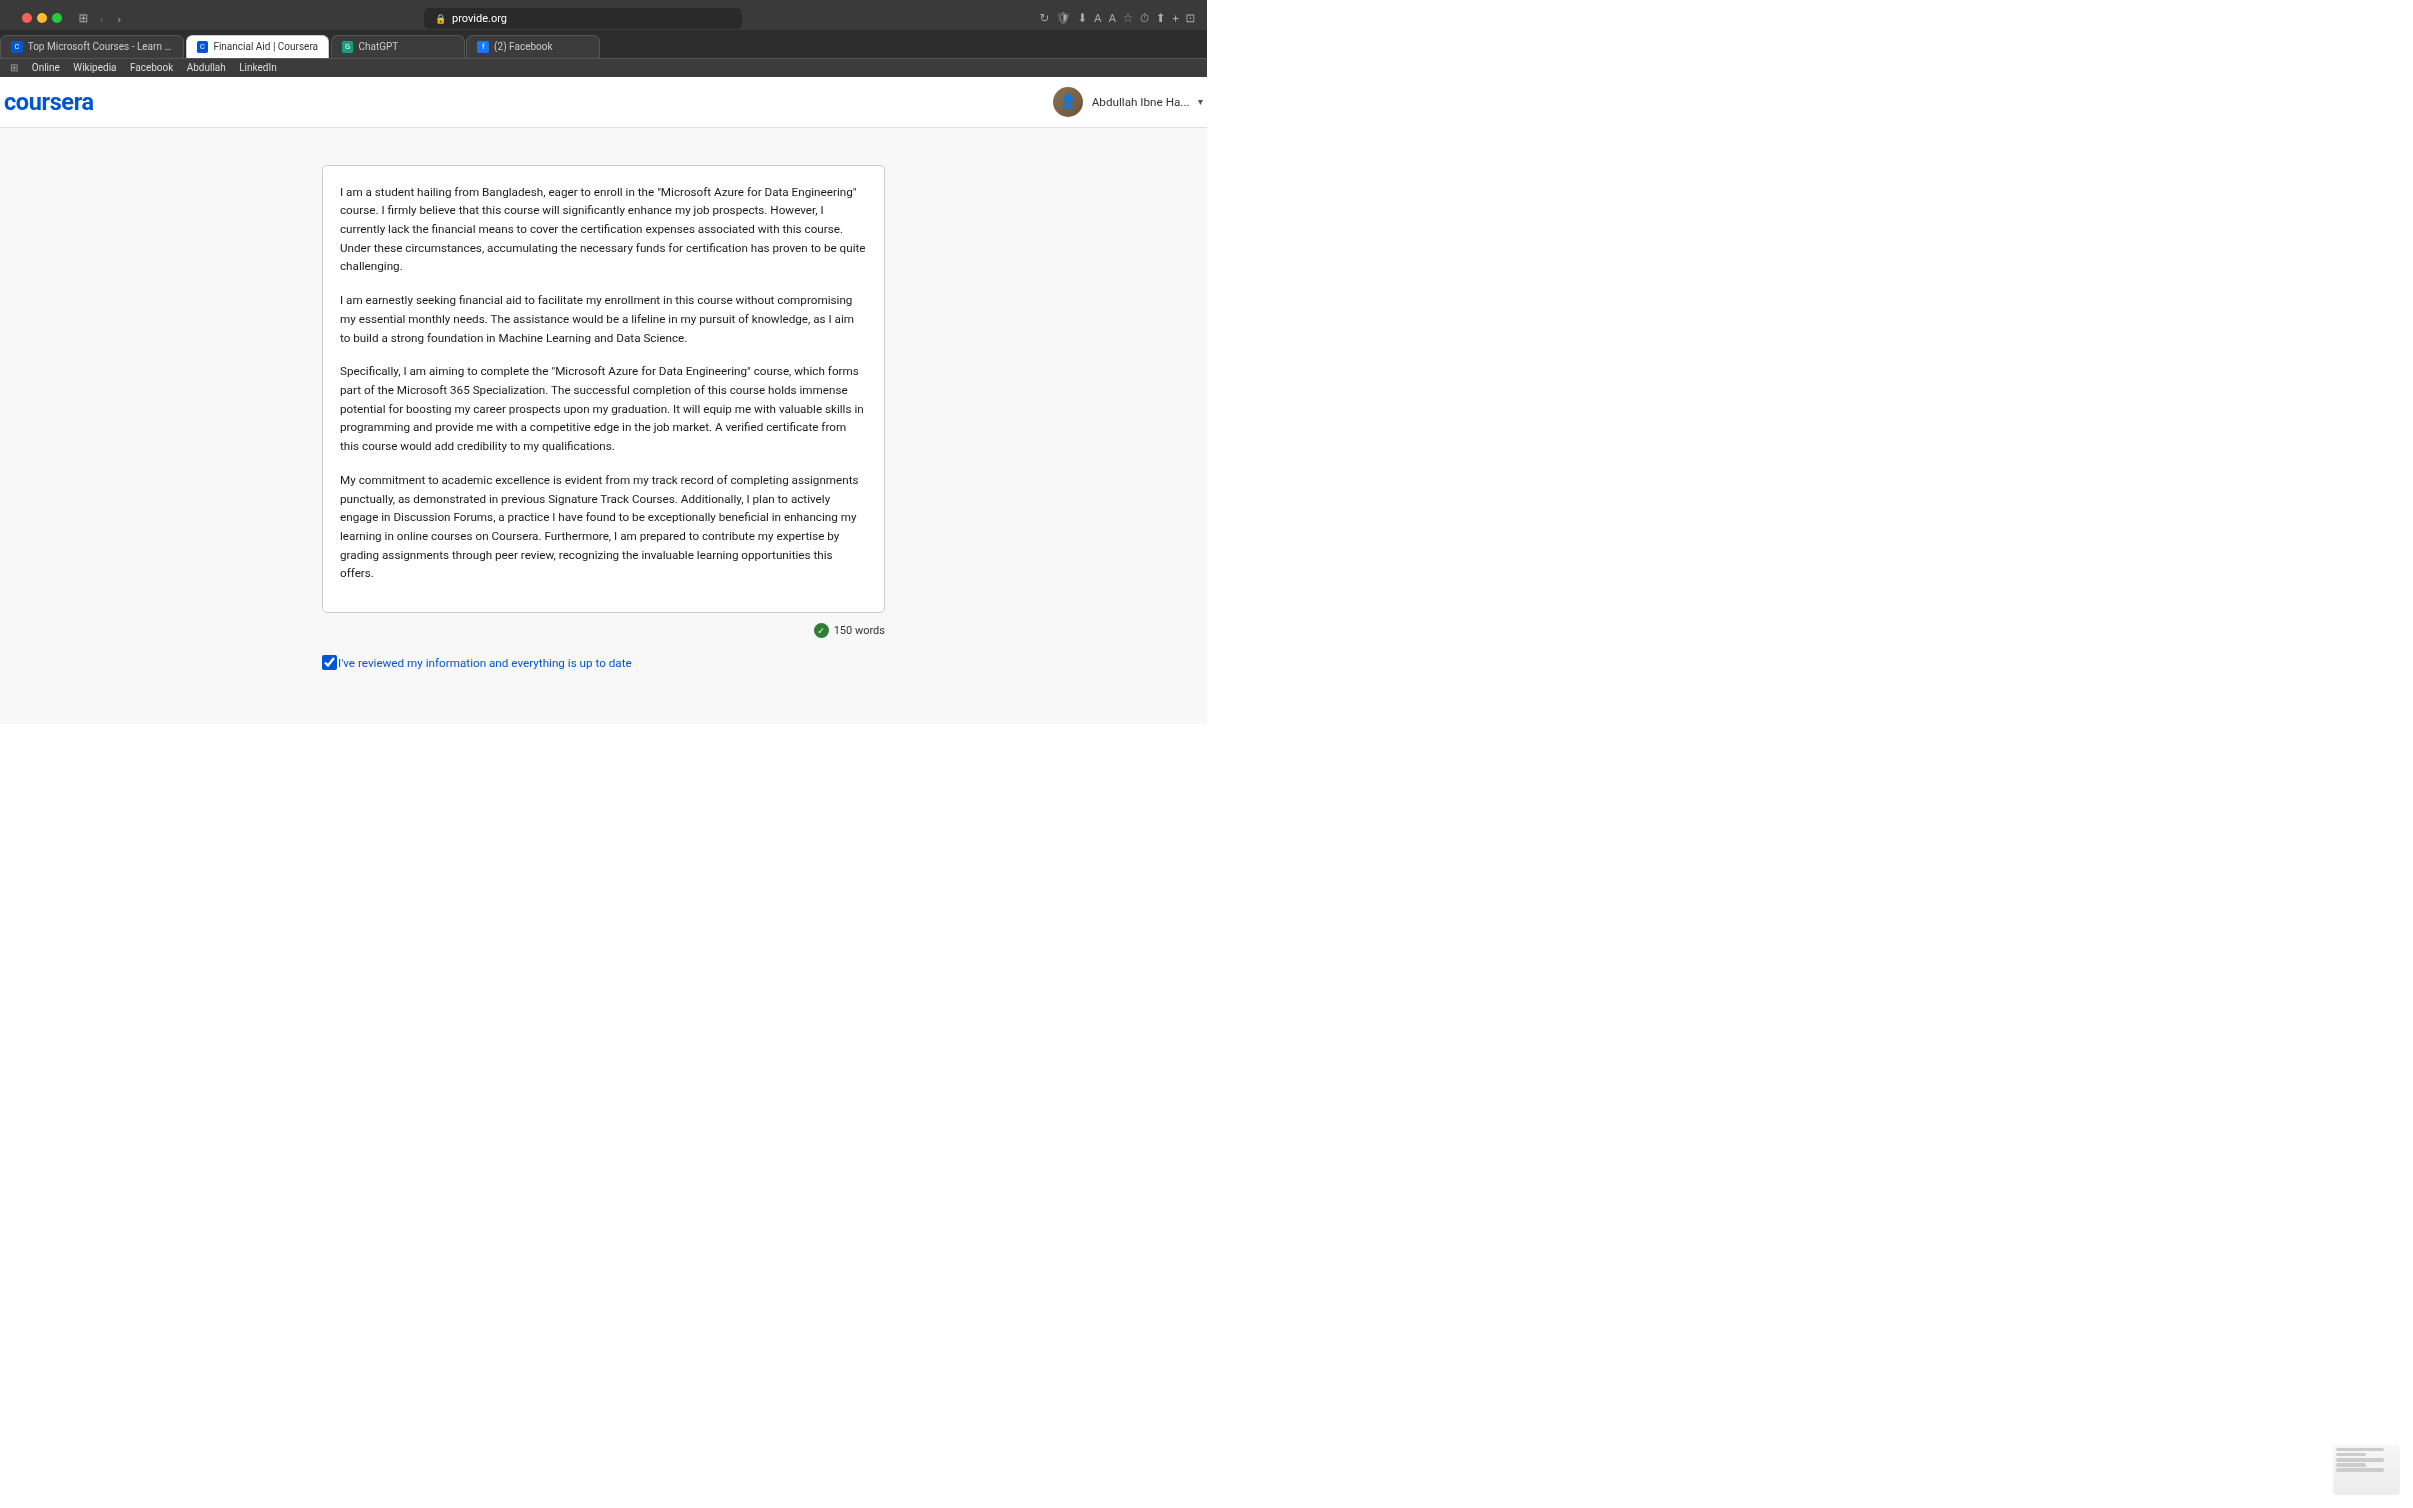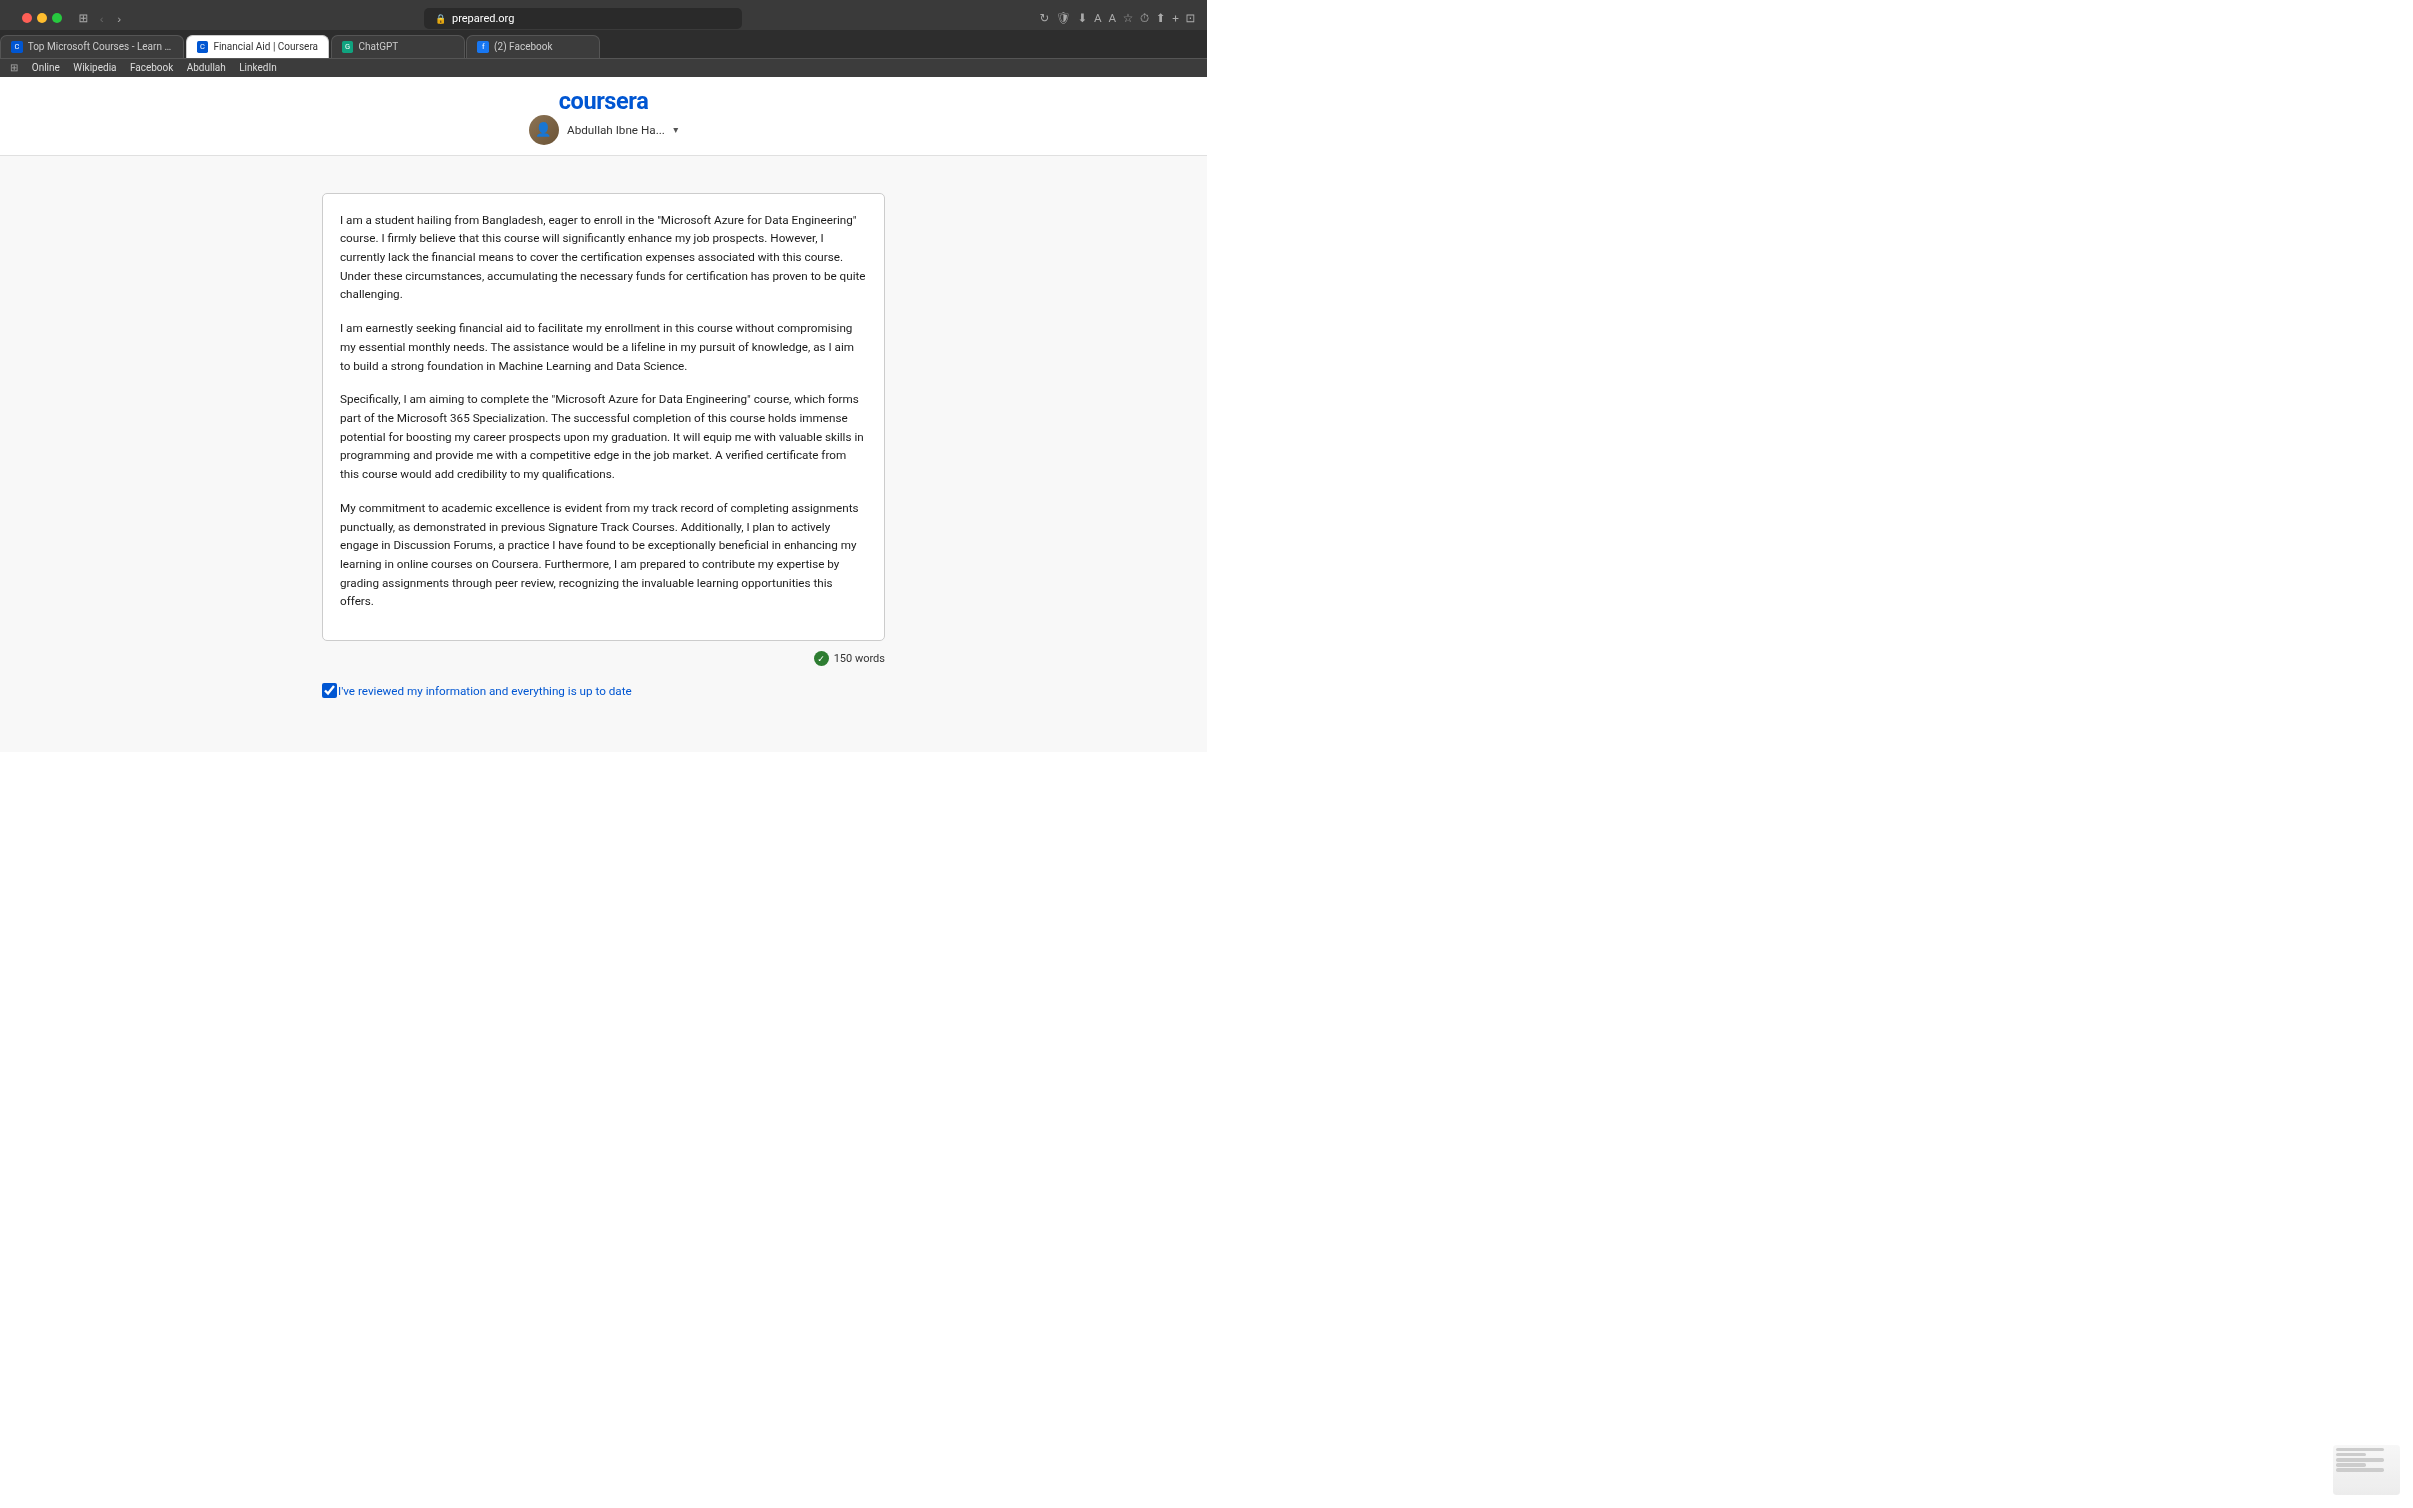--- a/index.html
+++ b/index.html
@@ -150,21 +150,20 @@
     }
 
     
     .coursera-header {
       background: #ffffff;
       border-bottom: 0.8px solid #e0e0e0;
       padding: 10px 4px;
       display: flex;
       align-items: center;
       justify-content: space-between;
-      flex-direction: column;
     }
 
     .coursera-logo {
       color: #0056d2;
       font-size: 23.5px;
       font-weight: 700;
       letter-spacing: -0.4px;
     }
 
     .header-right {
@@ -371,21 +370,21 @@
     <span class="sidebar-icon-btn">⊞</span>
 
     <div class="nav-buttons">
       <button class="nav-btn disabled">‹</button>
       <button class="nav-btn">›</button>
     </div>
 
     <div class="full-address-row">
       <div class="address-bar-full">
         <span class="lock-icon">🔒</span>
-        <span>prepared.org</span>
+        <span>provide.org</span>
       </div>
     </div>
 
     <div class="toolbar-icons">
       <span class="toolbar-icon">↻</span>
       <span class="toolbar-icon">🛡</span>
       <span class="toolbar-icon">⬇</span>
       <span class="toolbar-icon">A</span>
       <span class="toolbar-icon">A</span>
       <span class="toolbar-icon">☆</span>

